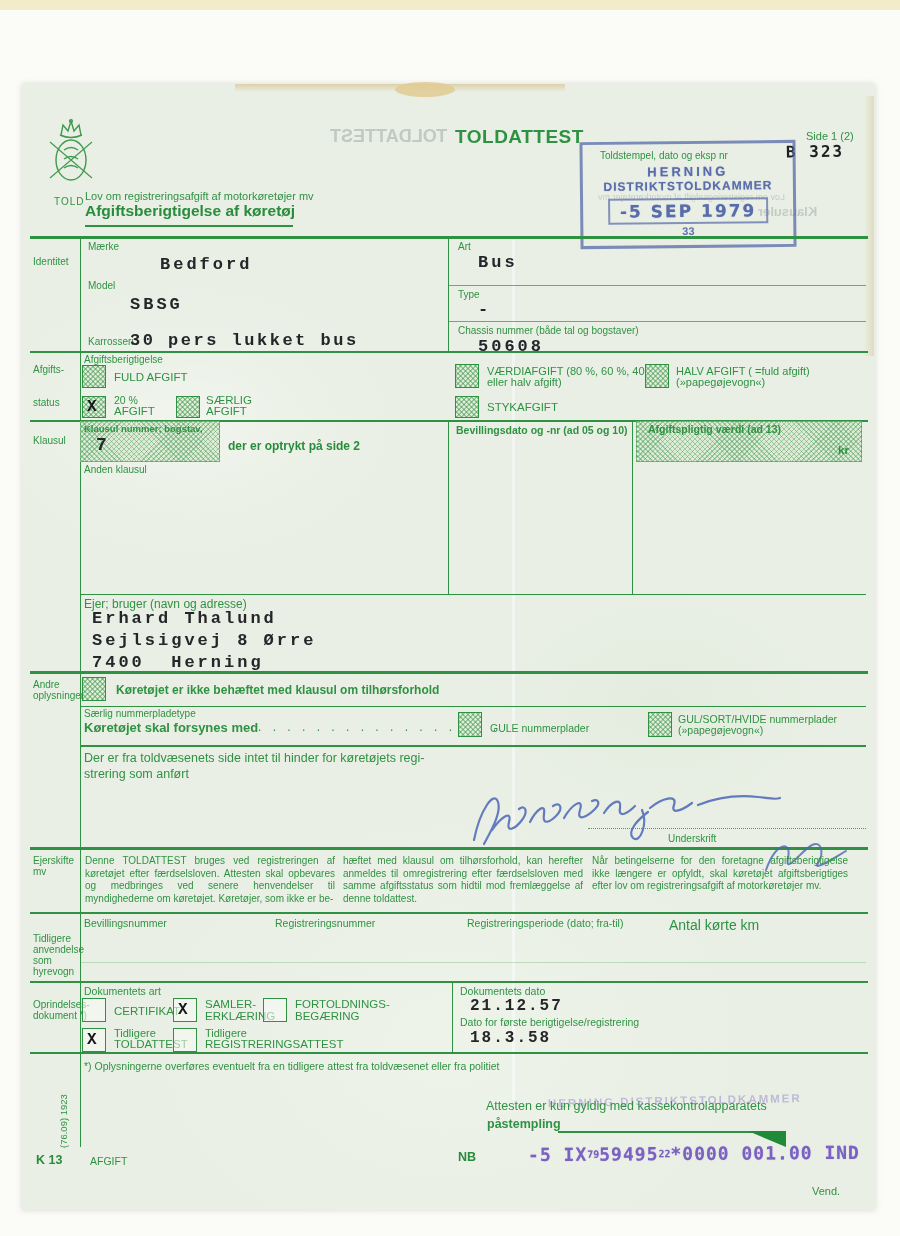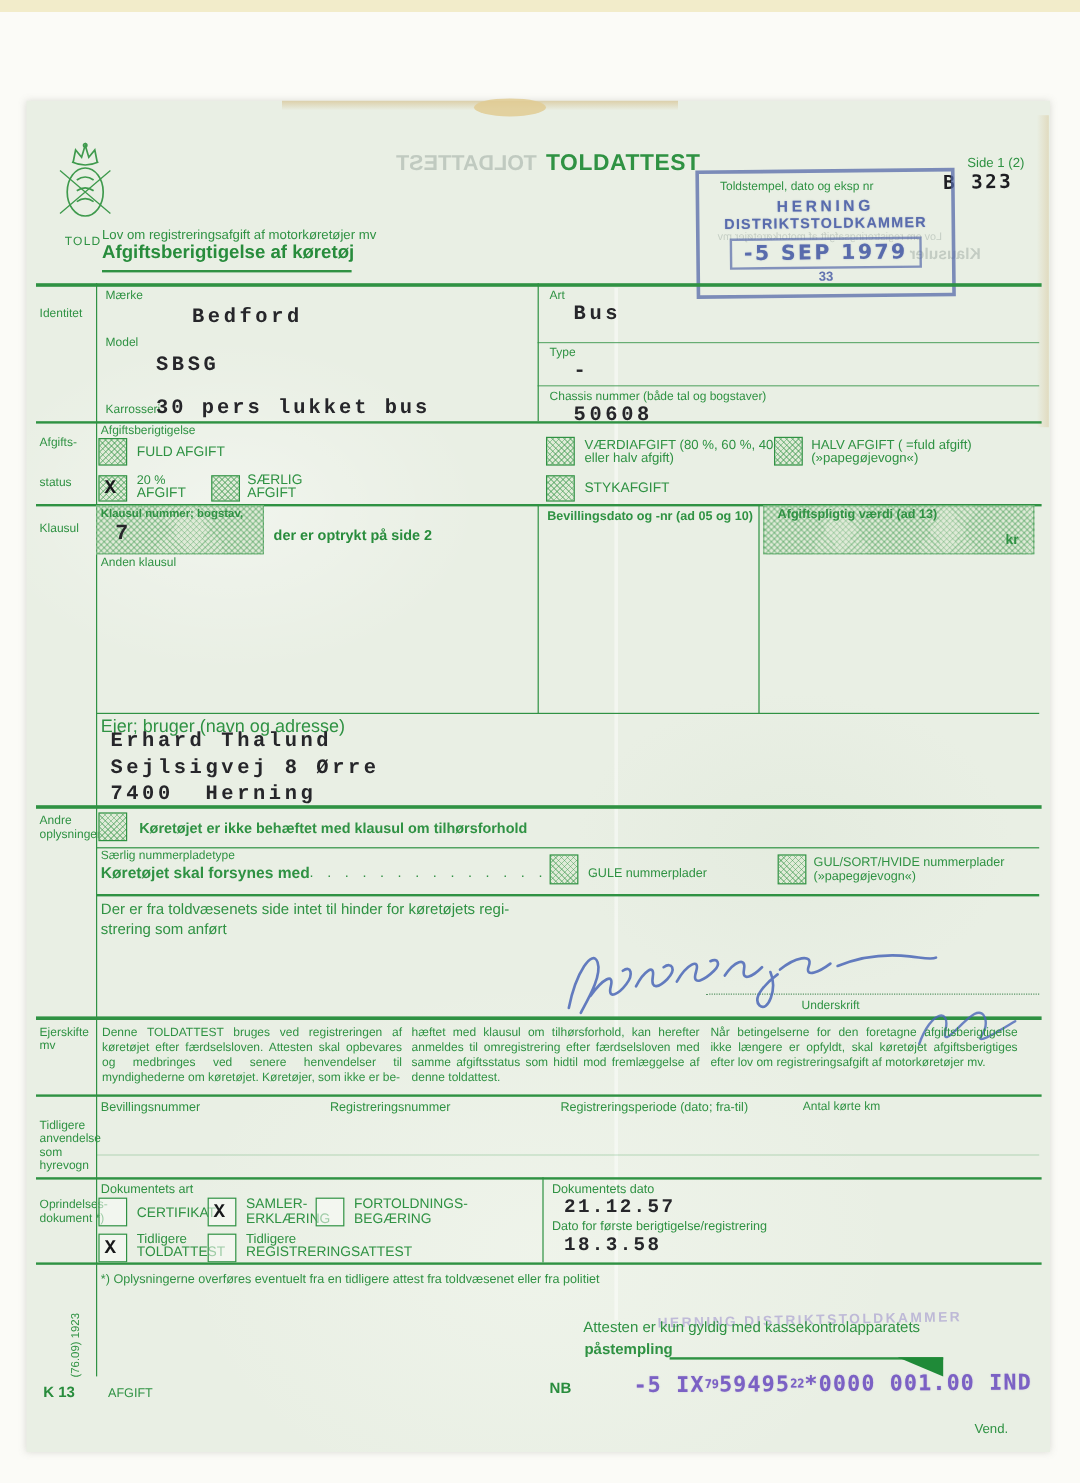--- a/index.html
+++ b/index.html
@@ -193,21 +193,21 @@
 <div class="hatchcell" style="left:80px;top:421px;width:140px;height:41px;"></div>
 <div class="hatchcell" style="left:636px;top:421px;width:226px;height:41px;"></div>
 <div class="abs g" style="left:84px;top:423px;font-size:9.5px;font-weight:600;">Klausul nummer; bogstav,</div>
 <div class="abs tw" style="left:96px;top:435px;font-size:18px;letter-spacing:2px;">7</div>
 <div class="abs gb" style="left:228px;top:439px;font-size:12px;">der er optrykt på side 2</div>
 <div class="abs g" style="left:456px;top:424px;font-size:10.5px;font-weight:600;">Bevillingsdato og -nr (ad 05 og 10)</div>
 <div class="abs g" style="left:648px;top:423px;font-size:10.5px;font-weight:600;">Afgiftspligtig værdi (ad 13)</div>
 <div class="abs g" style="left:838px;top:444px;font-size:11.5px;font-weight:600;">kr</div>
 <div class="abs g" style="left:84px;top:464px;font-size:10px;">Anden klausul</div>
 
-<div class="abs g" style="left:84px;top:597px;font-size:15px;">Ejer; bruger (navn og adresse)</div>
+<div class="abs g" style="left:84px;top:597px;font-size:12px;">Ejer; bruger (navn og adresse)</div>
 <div class="abs tw" style="left:92px;top:609px;font-size:17px;letter-spacing:3px;">Erhard Thalund</div>
 <div class="abs tw" style="left:92px;top:631px;font-size:17px;letter-spacing:3px;">Sejlsigvej 8 Ørre</div>
 <div class="abs tw" style="left:92px;top:653px;font-size:17px;letter-spacing:3px;">7400  Herning</div>
 
 <div class="hatch" style="left:82px;top:677px;width:24px;height:24px;"></div>
 <div class="abs g" style="left:116px;top:683px;font-size:12px;font-weight:600;">Køretøjet er ikke behæftet med klausul om tilhørsforhold</div>
 <div class="abs g" style="left:84px;top:708px;font-size:10px;">Særlig nummerpladetype</div>
 <div class="abs g" style="left:84px;top:720px;font-size:13px;font-weight:600;">Køretøjet skal forsynes med</div>
 <div class="abs g" style="left:258px;top:720px;font-size:12px;letter-spacing:4px;white-space:pre;">. . . . . . . . . . . . . . . . .</div>
 <div class="hatch" style="left:458px;top:712px;width:24px;height:25px;"></div>
@@ -237,21 +237,21 @@
   </g>
 </svg>
 
 <div class="ejcol" style="left:85px;width:250px;">Denne TOLDATTEST bruges ved registreringen af køretøjet efter færdselsloven. Attesten skal opbevares og medbringes ved senere henvendelser til myndighederne om køretøjet. Køretøjer, som ikke er be-</div>
 <div class="ejcol" style="left:343px;width:240px;">hæftet med klausul om tilhørsforhold, kan herefter anmeldes til omregistrering efter færdselsloven med samme afgiftsstatus som hidtil mod fremlæggelse af denne toldattest.</div>
 <div class="ejcol" style="left:592px;width:256px;">Når betingelserne for den foretagne afgiftsberigtigelse ikke længere er opfyldt, skal køretøjet afgiftsberigtiges efter lov om registreringsafgift af motorkøretøjer mv.</div>
 
 <div class="abs g" style="left:84px;top:917px;font-size:10.5px;">Bevillingsnummer</div>
 <div class="abs g" style="left:275px;top:917px;font-size:10.5px;">Registreringsnummer</div>
 <div class="abs g" style="left:467px;top:917px;font-size:10.5px;">Registreringsperiode (dato; fra-til)</div>
-<div class="abs g" style="left:669px;top:917px;font-size:10px;">Antal kørte km</div>
+<div class="abs g" style="left:669px;top:917px;font-size:14px;">Antal kørte km</div>
 
 <div class="abs g" style="left:84px;top:985px;font-size:10.5px;">Dokumentets art</div>
 <div class="wbox" style="left:82px;top:998px;width:24px;height:24px;"></div>
 <div class="abs g" style="left:114px;top:1005px;font-size:11.5px;">CERTIFIKAT</div>
 <div class="wbox" style="left:173px;top:998px;width:24px;height:24px;"></div>
 <span class="xmark" style="left:178px;top:1001px;">X</span>
 <div class="abs g" style="left:205px;top:998px;font-size:11.5px;">SAMLER-</div>
 <div class="abs g" style="left:205px;top:1010px;font-size:11.5px;">ERKLÆRING</div>
 <div class="wbox" style="left:263px;top:998px;width:24px;height:24px;"></div>
 <div class="abs g" style="left:295px;top:998px;font-size:11.5px;">FORTOLDNINGS-</div>

